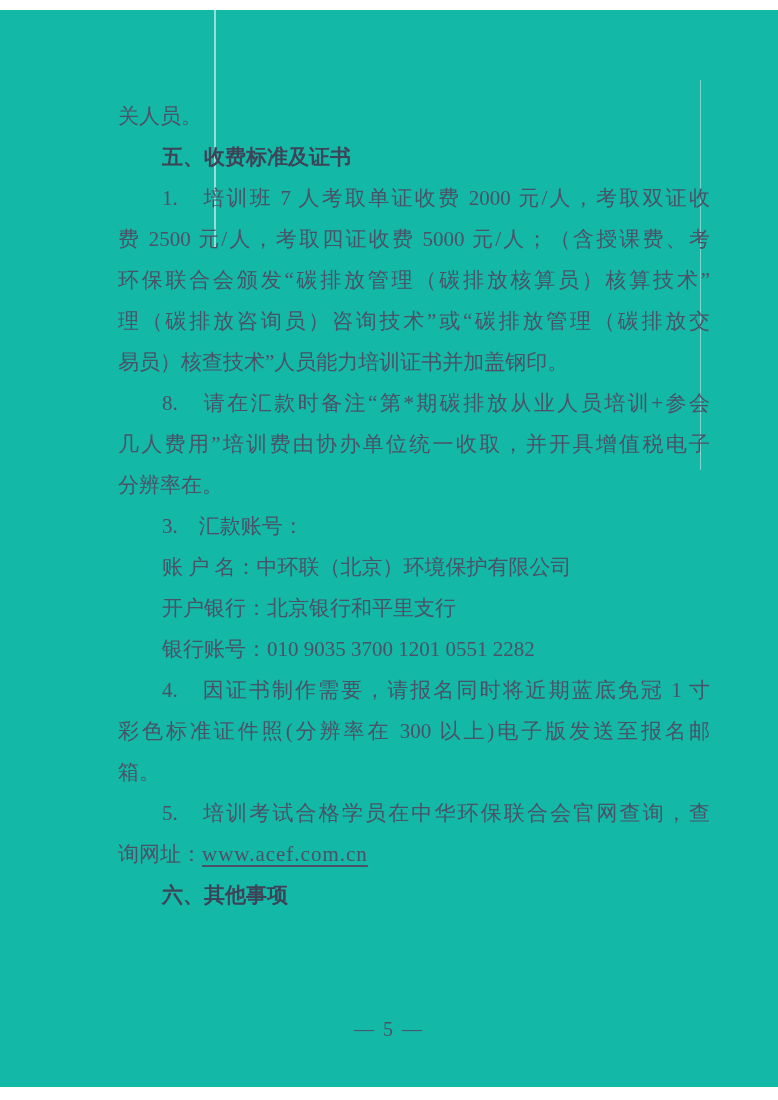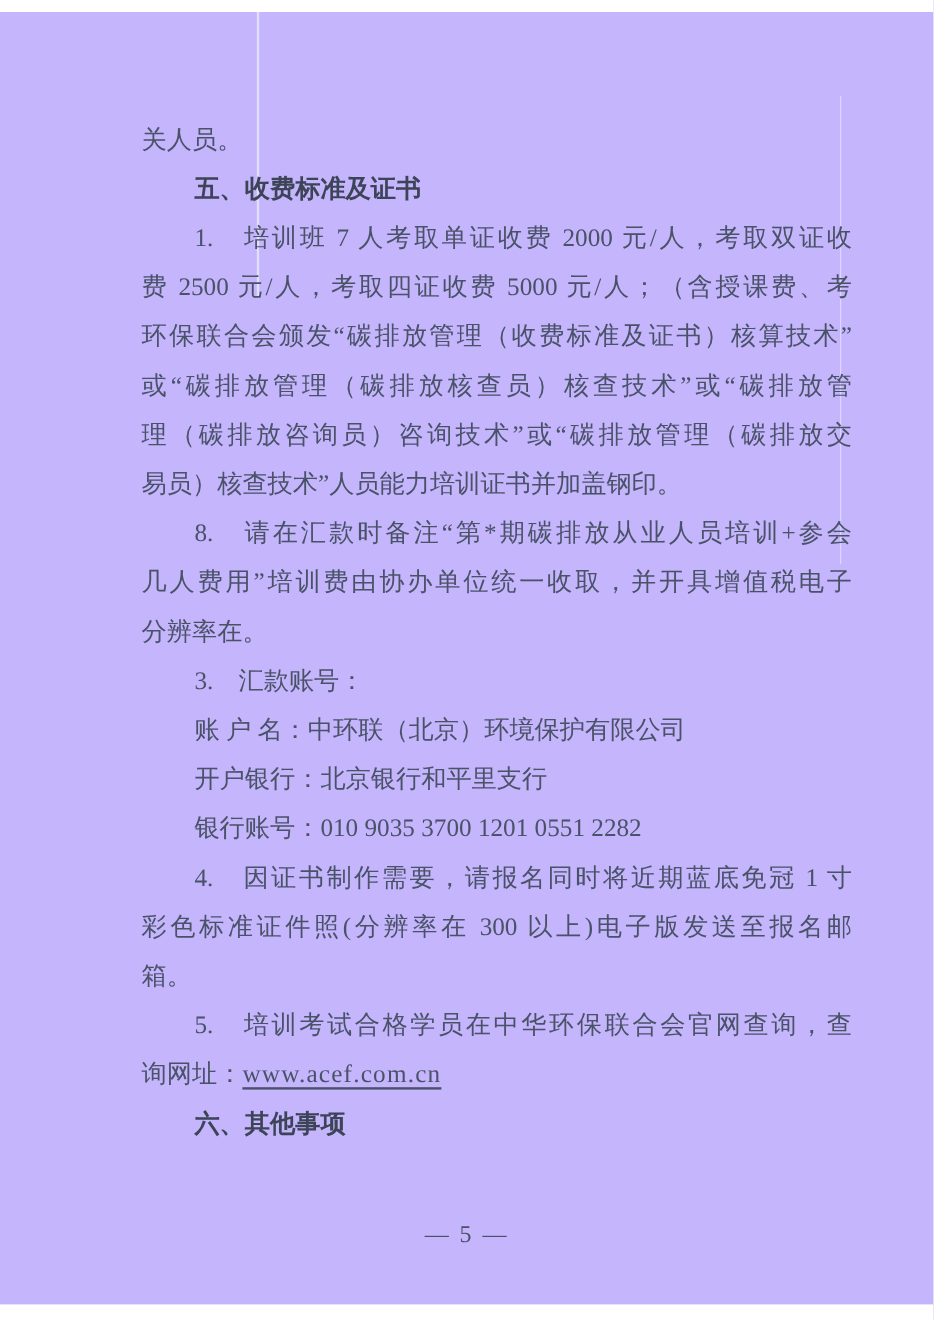--- a/index.html
+++ b/index.html
@@ -4,21 +4,21 @@
 <style>
   html, body {
     margin: 0;
     padding: 0;
     background: #ffffff;
   }
   .page {
     position: relative;
     width: 778px;
     height: 1100px;
-    background: #c4b5fd;
+    background: #14b8a6;
     overflow: hidden;
     font-family: "Liberation Serif", "DejaVu Serif", serif;
     color: #4a5268;
   }
   
   .scan-strip-top {
     position: absolute; top: 0; left: 0; width: 100%; height: 10px;
     background: #ffffff;
   }
   .scan-strip-bottom {
@@ -83,22 +83,21 @@
 
   <div class="scan-strip-top"></div>
   <div class="scan-line-1"></div>
   <div class="scan-line-2"></div>
 
   <div class="content">
     <div class="line">关人员。</div>
     <div class="line heading indent">五、收费标准及证书</div>
     <div class="line indent fill">1.　培训班 7 人考取单证收费 2000 元/人，考取双证收</div>
     <div class="line fill">费 2500 元/人，考取四证收费 5000 元/人；（含授课费、考</div>
-    <div class="line fill">环保联合会颁发“碳排放管理（收费标准及证书）核算技术”</div>
-    <div class="line fill">或“碳排放管理（碳排放核查员）核查技术”或“碳排放管</div>
+    <div class="line fill">环保联合会颁发“碳排放管理（碳排放核算员）核算技术”</div>
     <div class="line fill">理（碳排放咨询员）咨询技术”或“碳排放管理（碳排放交</div>
     <div class="line">易员）核查技术”人员能力培训证书并加盖钢印。</div>
     <div class="line indent fill">8.　请在汇款时备注“第*期碳排放从业人员培训+参会</div>
     <div class="line fill">几人费用”培训费由协办单位统一收取，并开具增值税电子</div>
     <div class="line">分辨率在。</div>
     <div class="line indent">3.　汇款账号：</div>
     <div class="line indent">账 户 名：中环联（北京）环境保护有限公司</div>
     <div class="line indent">开户银行：北京银行和平里支行</div>
     <div class="line indent">银行账号：010 9035 3700 1201 0551 2282</div>
     <div class="line indent fill">4.　因证书制作需要，请报名同时将近期蓝底免冠 1 寸</div>

